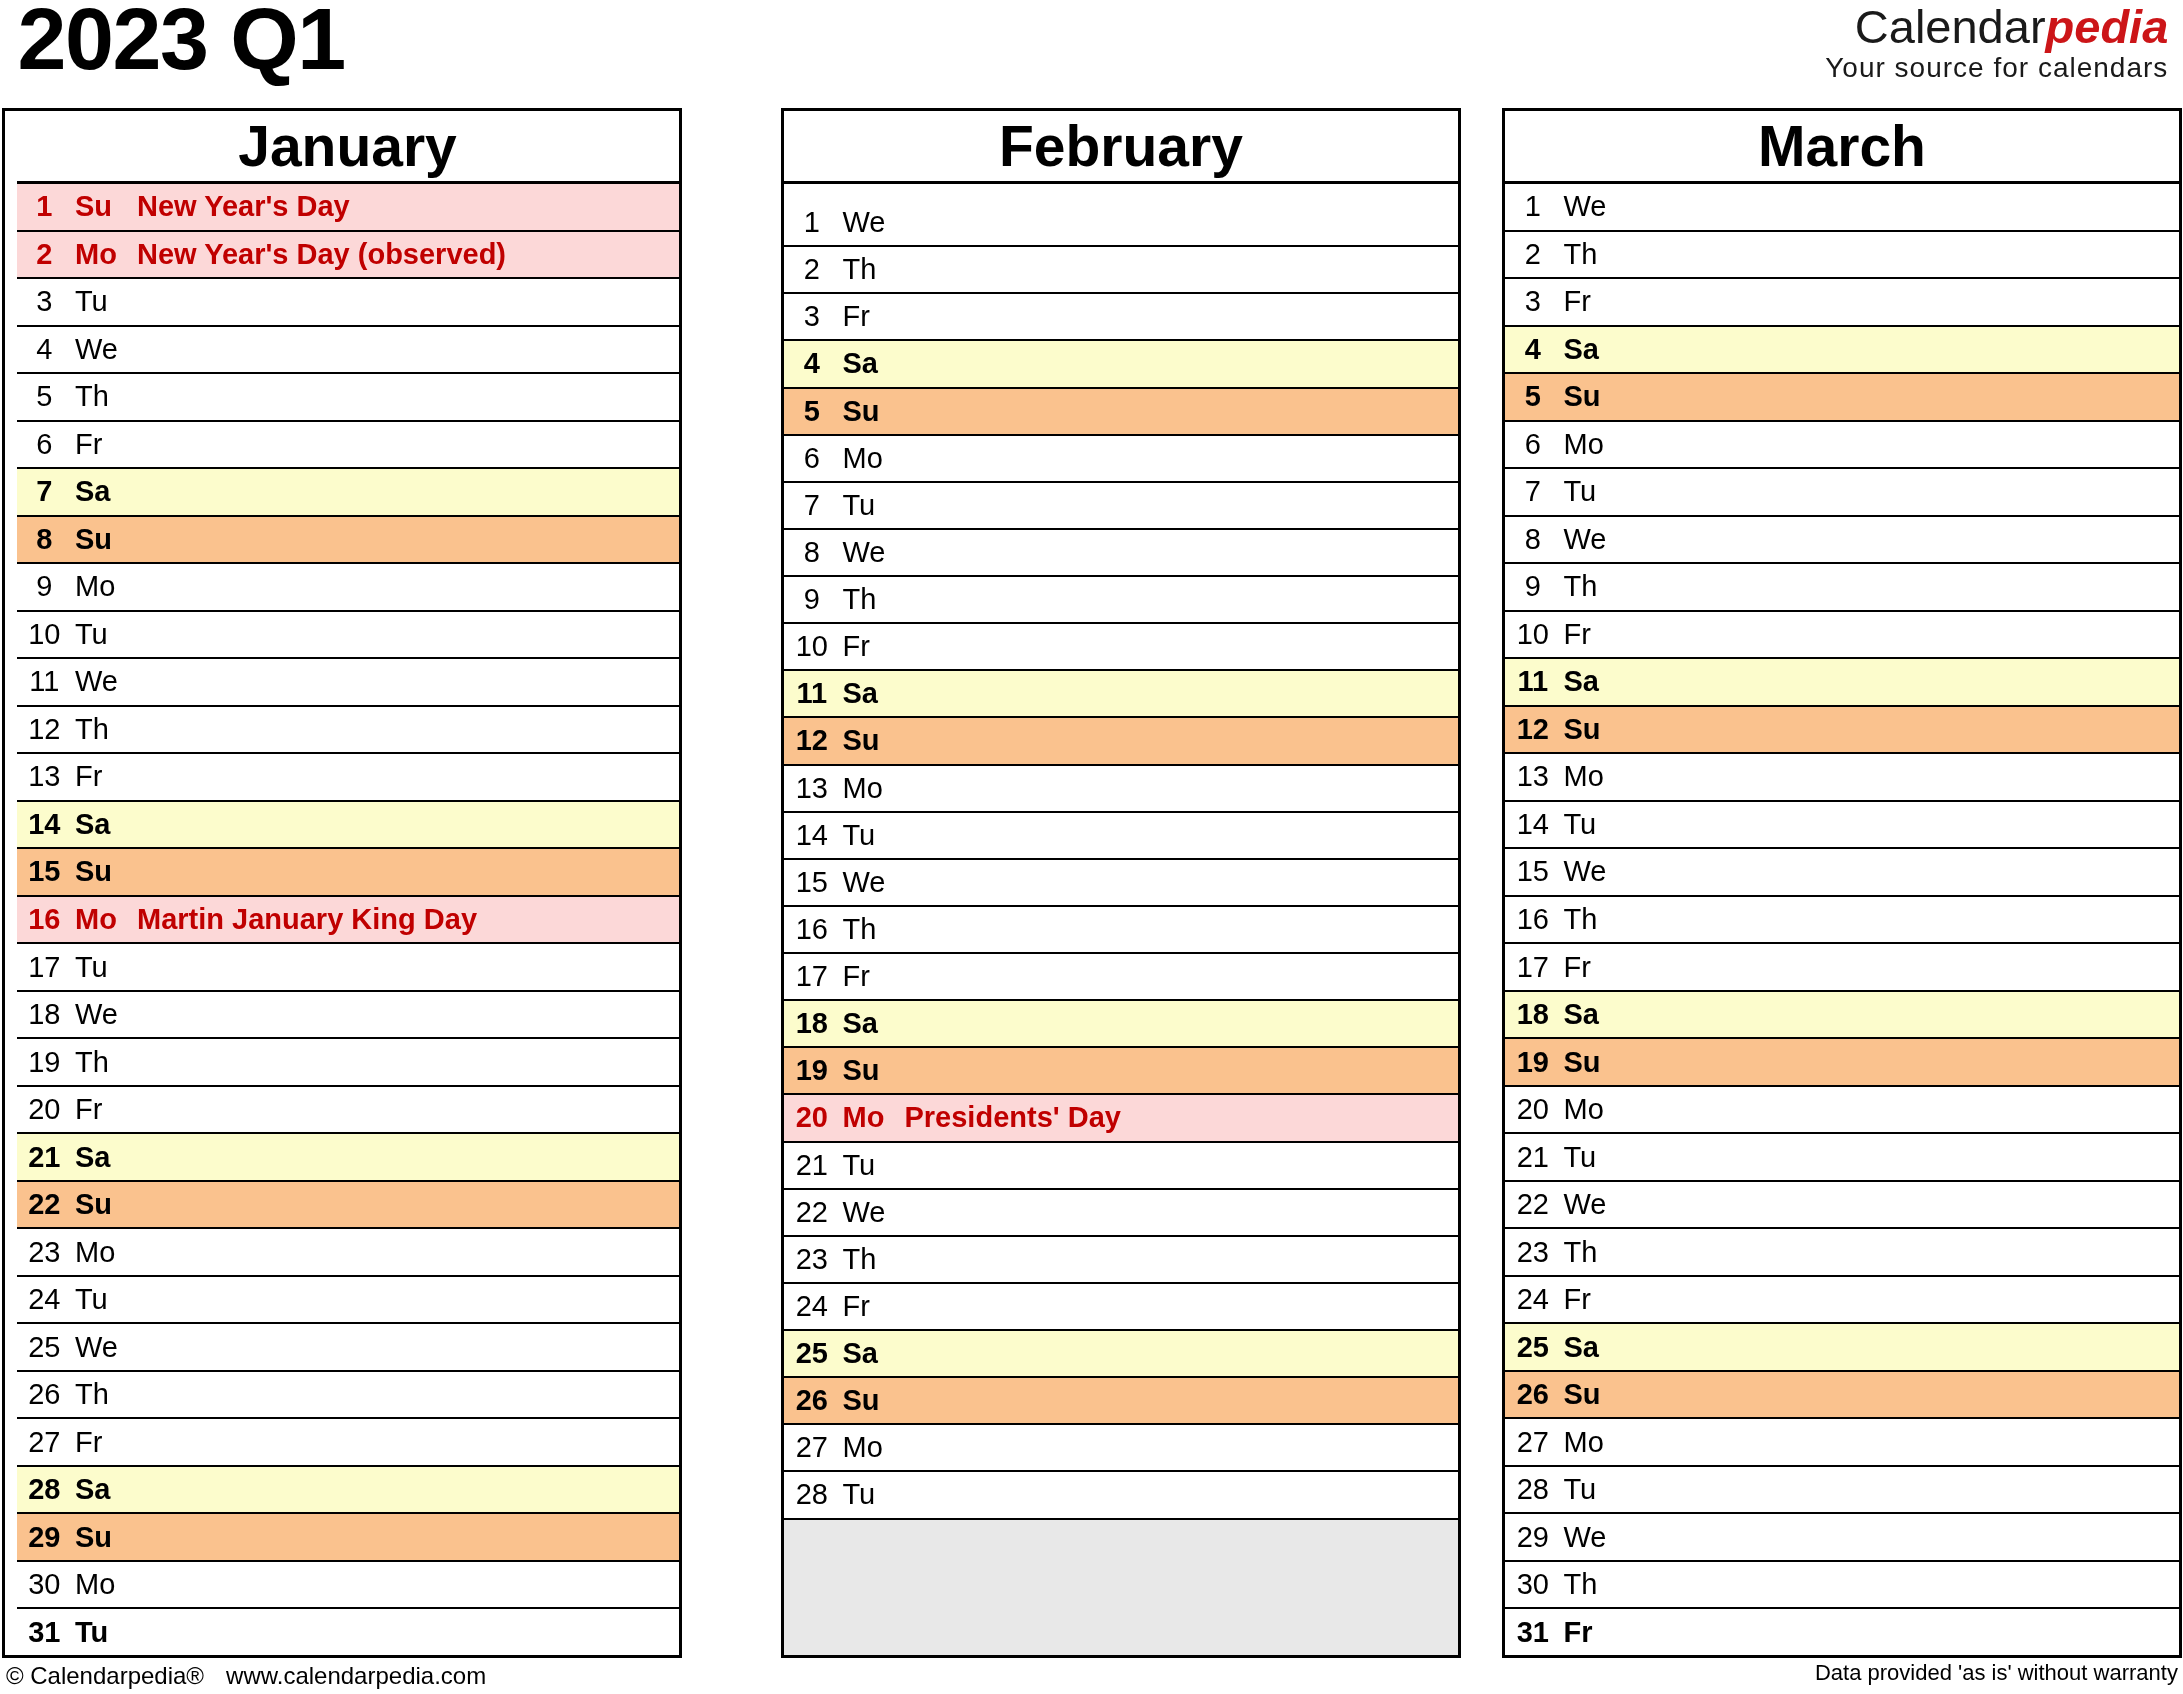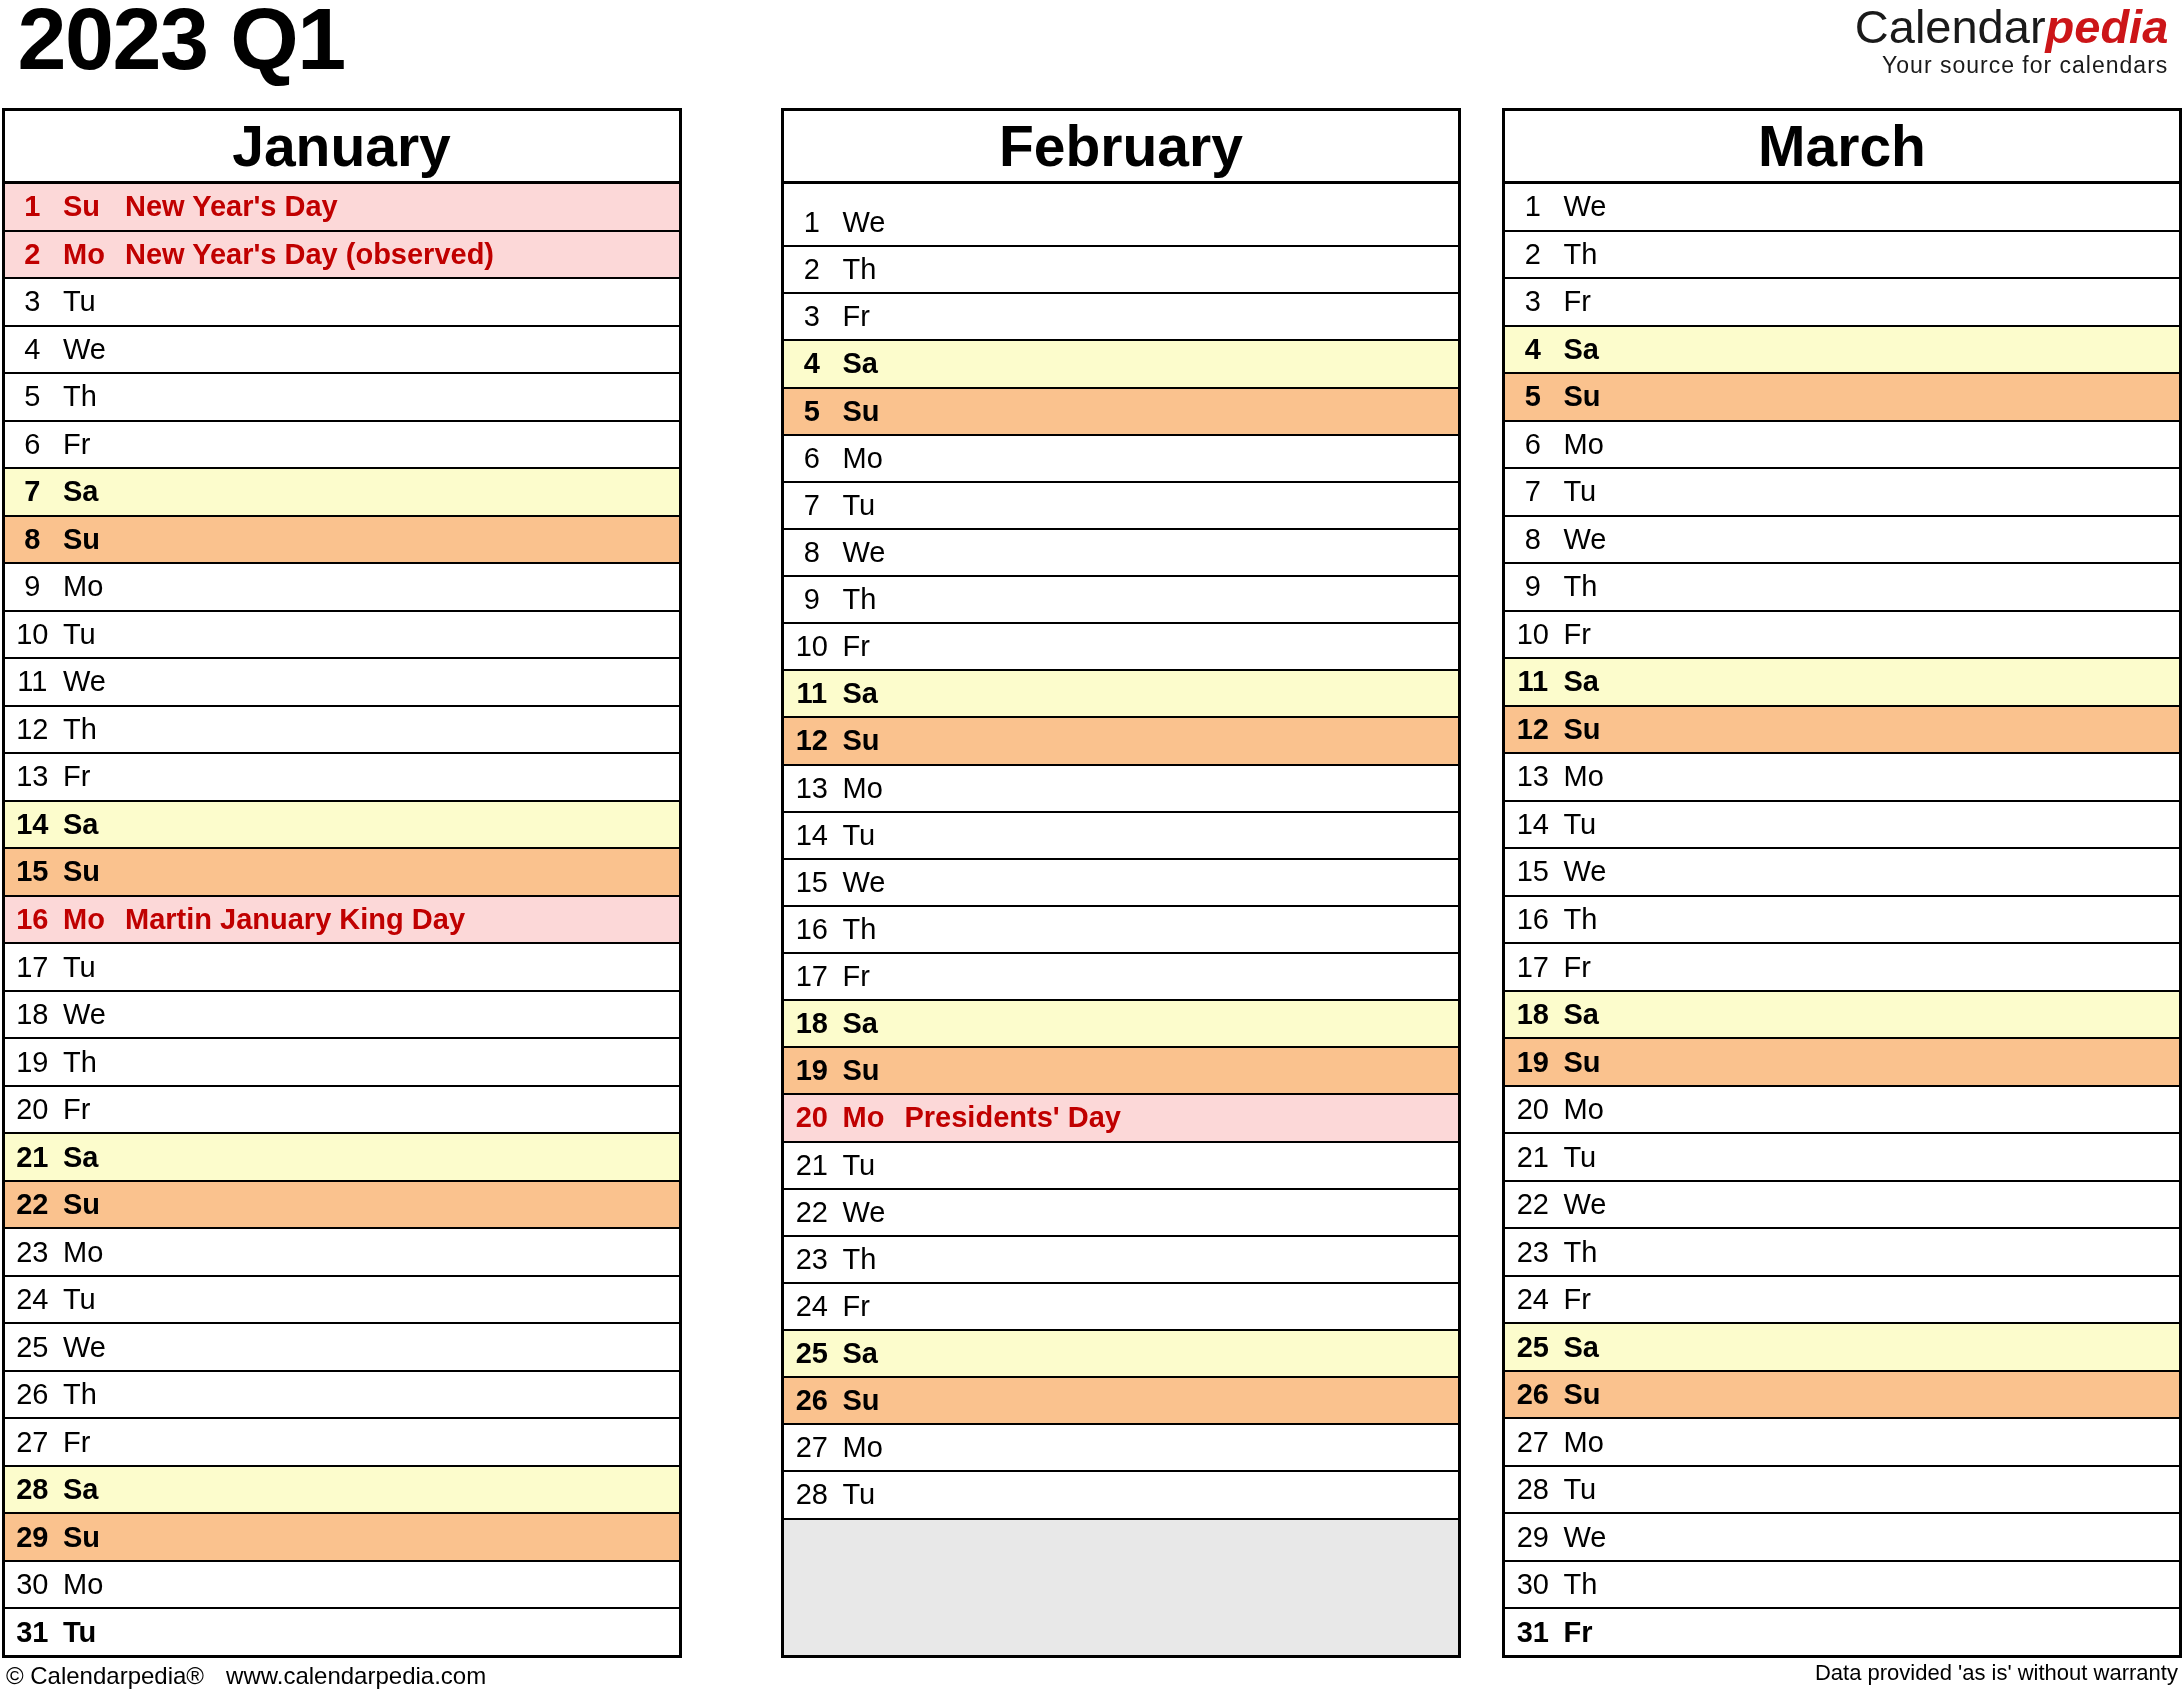--- a/index.html
+++ b/index.html
@@ -16,30 +16,30 @@
   .page-title {
     position:absolute; left:17.6px; top:-11.7px;
     font-size:88px; font-weight:bold; letter-spacing:-1.5px;
     color:#000; white-space:nowrap;
   }
 
   
   .logo { position:absolute; right:14.7px; top:1.5px; text-align:right; }
   .logo-brand { font-size:47px; line-height:1.05; color:#1a1a1a; white-space:nowrap; }
   .logo-brand .red { color:var(--logo-red); font-weight:bold; font-style:italic; }
-  .logo-tagline { font-size:23px; letter-spacing:1px; margin-top:1.5px; color:#1a1a1a; white-space:nowrap; }
+  .logo-tagline { font-size:28px; letter-spacing:1px; margin-top:1.5px; color:#1a1a1a; white-space:nowrap; }
 
   
   .month-col {
     position:absolute; top:108px; width:680px; height:1550px;
     border:3.7px solid #000; box-sizing:border-box;
     background:#fff;
     display:flex; flex-direction:column;
   }
-  .c0 { left:1.5px; } .c1 { left:781px;gap:16px; } .c2 { left:1502px; }
+  .c0 { left:1.5px;padding-left:12px; } .c1 { left:781px;gap:16px; } .c2 { left:1502px; }
 
   .month-header {
     flex:none; height:73px; box-sizing:border-box;
     border-bottom:3.7px solid #000;
     display:flex; align-items:center; justify-content:center;
     font-size:57px; font-weight:bold;
   }
   .rows { flex:1; display:flex; flex-direction:column; }
 
   .day-row {

